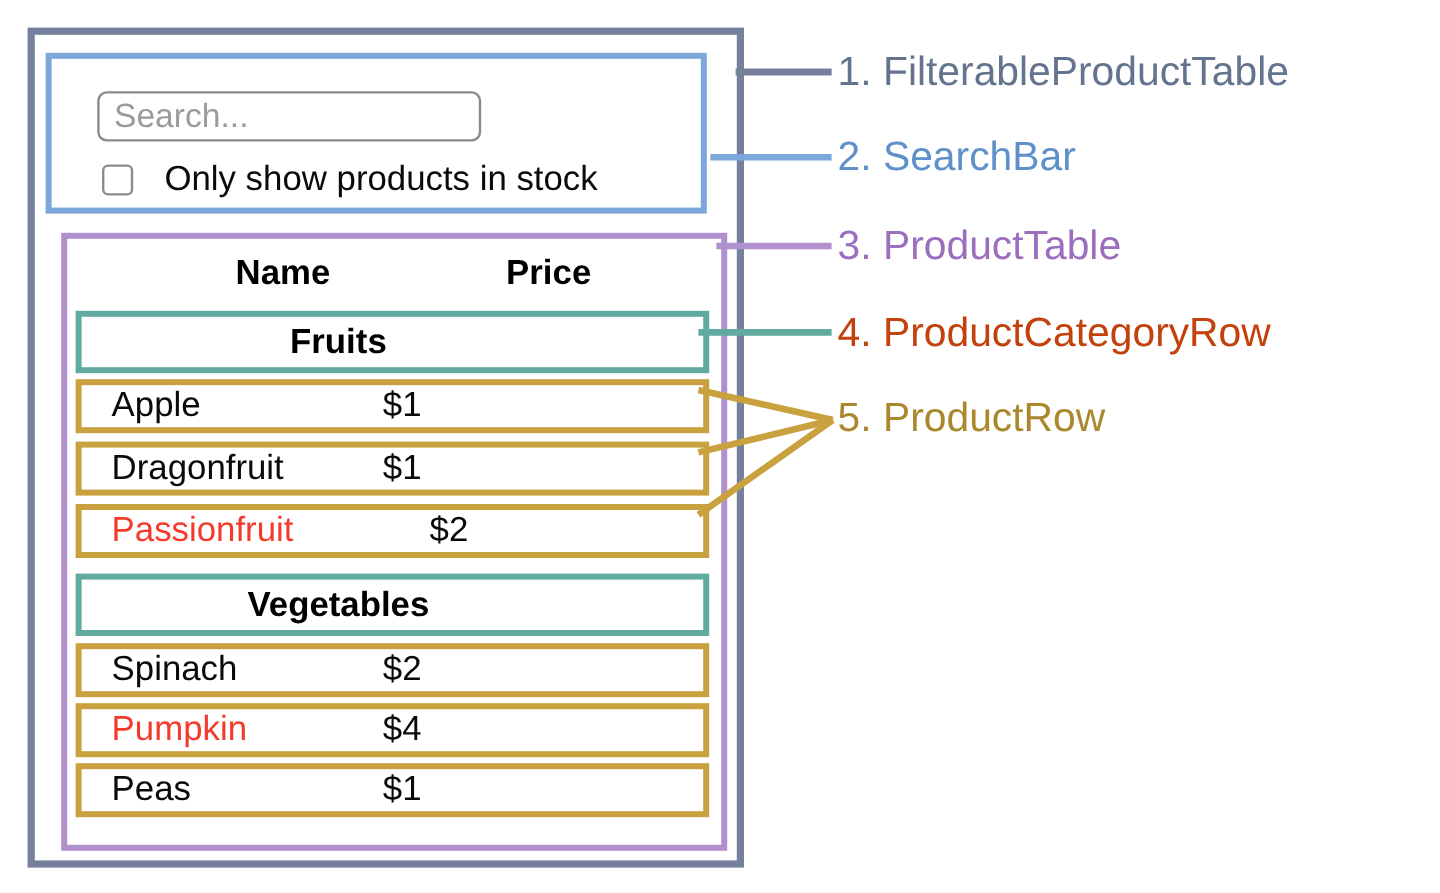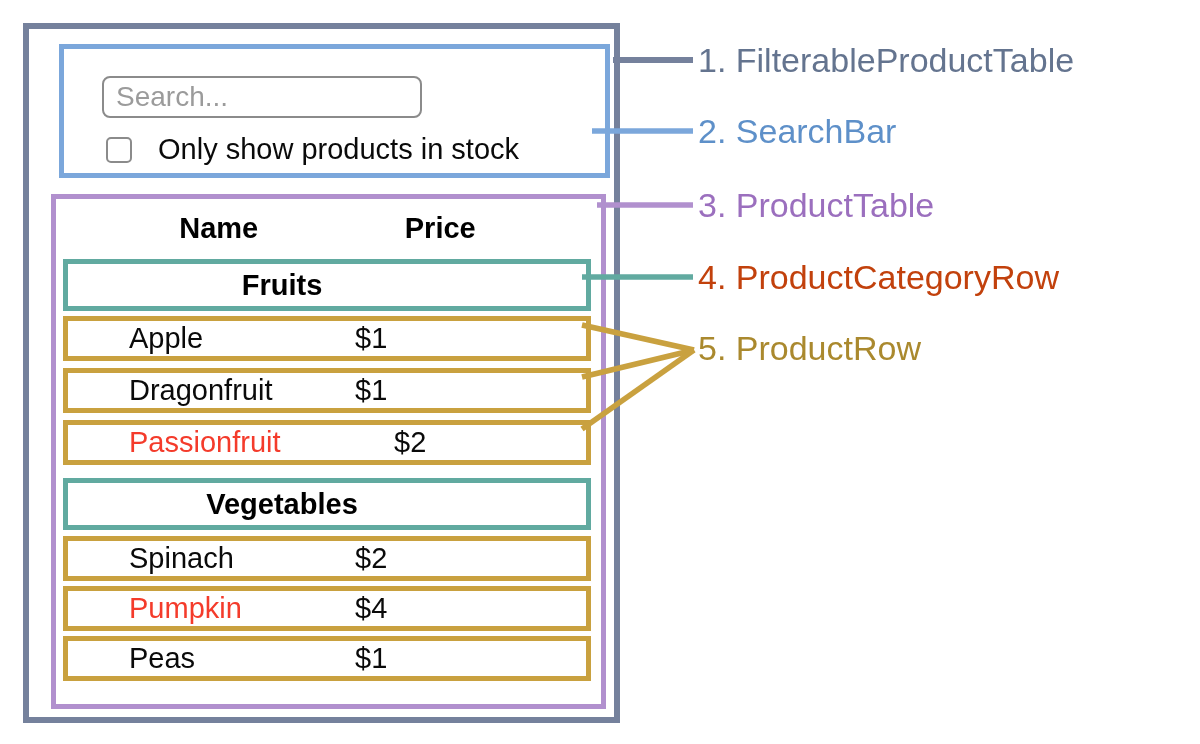--- a/index.html
+++ b/index.html
@@ -23,40 +23,40 @@
   .search-input::placeholder{color:#9B9B9B;opacity:1;}
   .check-row{position:absolute;left:42px;top:84px;display:flex;align-items:center;gap:26px;}
   .checkbox{
     -webkit-appearance:none;appearance:none;width:26px;height:26px;margin:0;
     border:2px solid #8B8B8B;border-radius:5px;background:#fff;box-sizing:border-box;
   }
   .check-label{font-size:29px;color:#0a0a0a;white-space:nowrap;}
 
   
   .thead{
-    position:absolute;left:7px;top:9px;width:528px;height:40px;
+    position:absolute;left:24px;top:9px;width:528px;height:40px;
     box-sizing:border-box;padding-left:45px;padding-right:40px;
     display:grid;grid-template-columns:1fr 1fr;align-items:center;
   }
   .thead span{text-align:center;font-weight:bold;font-size:29px;color:#000;}
   .catrow{
     position:absolute;left:7px;width:528px;height:52px;
     box-sizing:border-box;border:5px solid #61AAA0;background:#fff;
     display:flex;align-items:center;
   }
   .catrow .cat-label{
     flex:1;box-sizing:border-box;padding-left:20px;padding-right:110px;
     text-align:center;font-weight:bold;font-size:29px;color:#000;
   }
   .prow{
     position:absolute;left:7px;width:528px;height:45px;
     box-sizing:border-box;border:5px solid #C9A13F;background:#fff;
     display:flex;align-items:center;padding-left:25px;
   }
-  .prow .pname{width:226px;font-size:29px;color:#0a0a0a;margin-left:36px;}
+  .prow .pname{width:226px;font-size:29px;color:#0a0a0a;}
   .prow .pprice{flex:1;font-size:29px;color:#0a0a0a;}
   .prow .pname.red{color:#F43B2B;}
   .cat-fruits{top:60px;}
   .cat-vegetables{top:279px;}
   .row-apple{top:117px;}
   .row-dragonfruit{top:169px;}
   .row-passionfruit{top:221px;gap:39px;}
   .row-spinach{top:337px;}
   .row-pumpkin{top:387px;}
   .row-peas{top:437px;}
@@ -70,21 +70,21 @@
   .leg-4{top:257px;color:#c2410c;}
   .leg-5{top:328px;color:#AA892E;}
 </style>
 </head>
 <body>
 
 <div id="stage">
 
   <div class="box outer">
 
-    <div class="box searchbar" style="left:30px;top:15px;">
+    <div class="box searchbar" style="left:9px;top:15px;">
       <input class="search-input" type="text" placeholder="Search..." style="">
       <div class="check-row">
         <input type="checkbox" class="checkbox" style="">
         <span class="check-label">Only show products in stock</span>
       </div>
     </div>
 
     <div class="box ptable" style="left:22px;top:165px;">
 
       <div class="thead">

